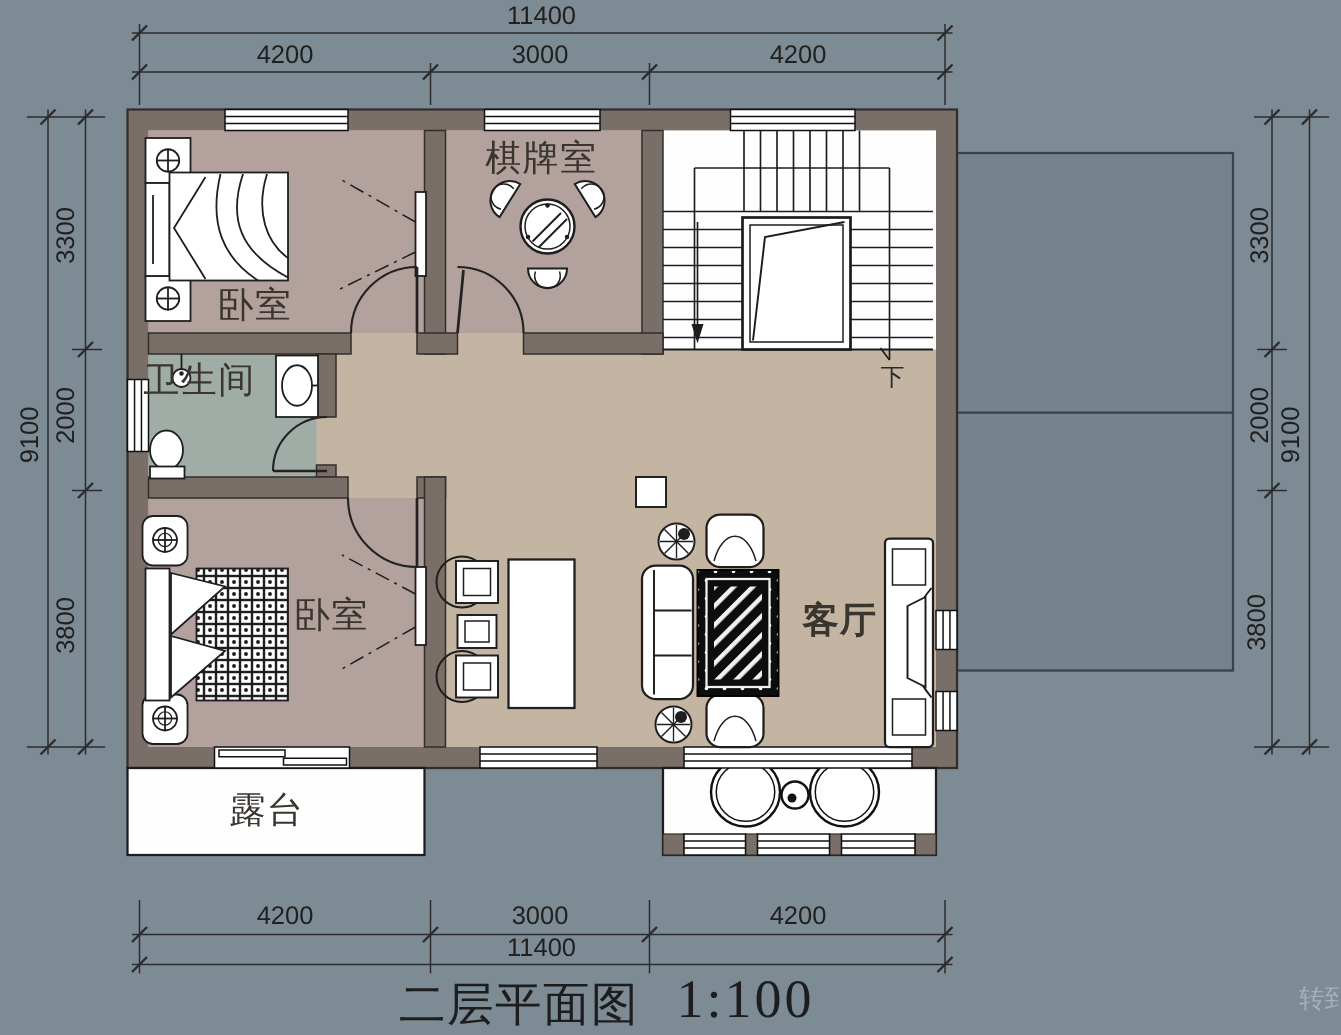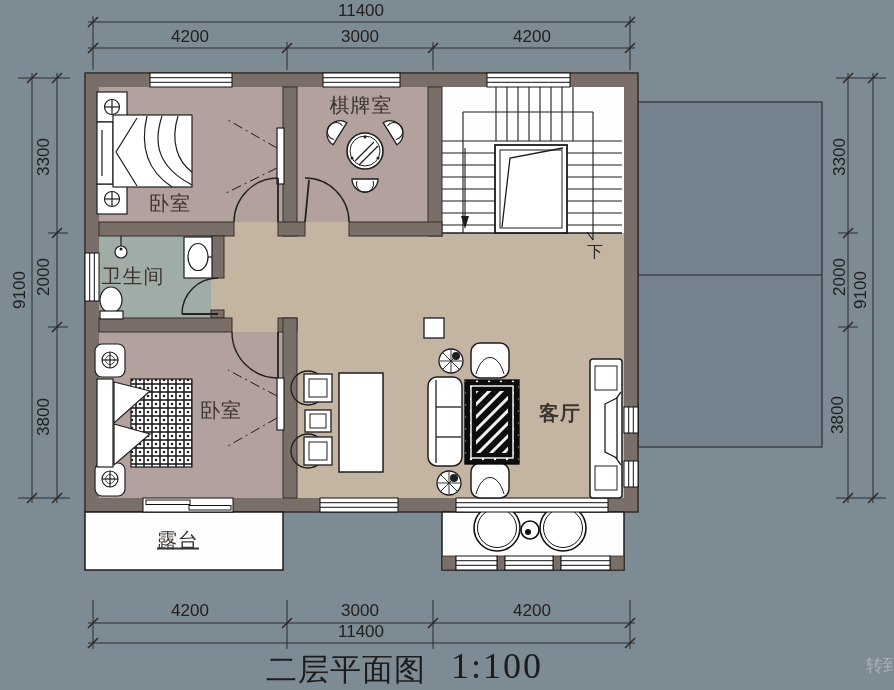--- a/index.html
+++ b/index.html
@@ -4,21 +4,21 @@
 <style>
   html,body{margin:0;padding:0;background:#5c6770;}
   #canvas{
     position:relative;width:894px;height:690px;overflow:hidden;
     background:#7d8b95;
     font-family:"Liberation Sans","DejaVu Sans",sans-serif;
     color:#25221f;
   }
   #plan-svg{position:absolute;left:0;top:0;}
   .lbl{position:absolute;transform:translate(-50%,-50%);white-space:nowrap;}
-  .room-lbl{font-size:20px;color:#3b3530;letter-spacing:1px;font-family:"Liberation Serif","DejaVu Serif",serif;}
+  .room-lbl{font-size:24px;color:#3b3530;letter-spacing:1px;font-family:"Liberation Serif","DejaVu Serif",serif;}
   .dim{font-size:17px;color:#20201f;letter-spacing:0;}
   .dim-v{transform:translate(-50%,-50%) rotate(-90deg);}
   .down-lbl{font-size:16px;color:#2a2a2a;font-family:"Liberation Serif","DejaVu Serif",serif;}
   #title-block{position:absolute;left:263px;top:645px;font-family:"Liberation Serif","DejaVu Serif",serif;}
   #title-text{display:inline-block;font-size:31px;letter-spacing:1px;color:#1d1d1d;
     border-bottom:2px solid #2a2a2a;padding:0 3px 3px 3px;}
   #title-scale{display:inline-block;font-size:36px;color:#1d1d1d;margin-left:18px;vertical-align:2px;letter-spacing:2px;}
   #watermark{position:absolute;left:866px;top:606px;color:rgba(225,232,238,0.42);line-height:1;}
   #watermark .w1{font-size:21px;margin-left:41px;}
   #watermark .w2{font-size:17px;margin-top:9px;}
@@ -439,24 +439,24 @@
       <line x1="843" y1="332" x2="853" y2="322"></line>
           <line x1="843" y1="503" x2="853" y2="493"></line>
       <line x1="868" y1="83" x2="878" y2="73"></line>
           <line x1="868" y1="503" x2="878" y2="493"></line>
     </g>
   </g>
 </svg>
 
 <div class="lbl room-lbl" style="left:170px;top:203px;">卧室</div>
 <div class="lbl room-lbl" style="left:361px;top:105px;">棋牌室</div>
-<div class="lbl room-lbl" style="left:133px;top:276px;font-family:Liberation Serif, serif;">卫生间</div>
+<div class="lbl room-lbl" style="left:133px;top:253px;font-family:Liberation Serif, serif;">卫生间</div>
 <div class="lbl room-lbl" style="left:221px;top:410px;">卧室</div>
 <div class="lbl room-lbl" style="left:560px;top:413px;font-weight:bold;">客厅</div>
-<div class="lbl room-lbl" style="left:178px;top:540px;text-decoration:underline;">露台</div>
+<div class="lbl room-lbl" style="left:178px;top:540px;">露台</div>
 <div class="lbl down-lbl" style="left:595px;top:252px;">下</div>
 
 <div class="lbl dim" style="left:361px;top:11px;">11400</div>
 <div class="lbl dim" style="left:190px;top:37px;">4200</div>
 <div class="lbl dim" style="left:360px;top:37px;">3000</div>
 <div class="lbl dim" style="left:532px;top:37px;">4200</div>
 
 <div class="lbl dim" style="left:190px;top:611px;">4200</div>
 <div class="lbl dim" style="left:360px;top:611px;">3000</div>
 <div class="lbl dim" style="left:532px;top:611px;">4200</div>

